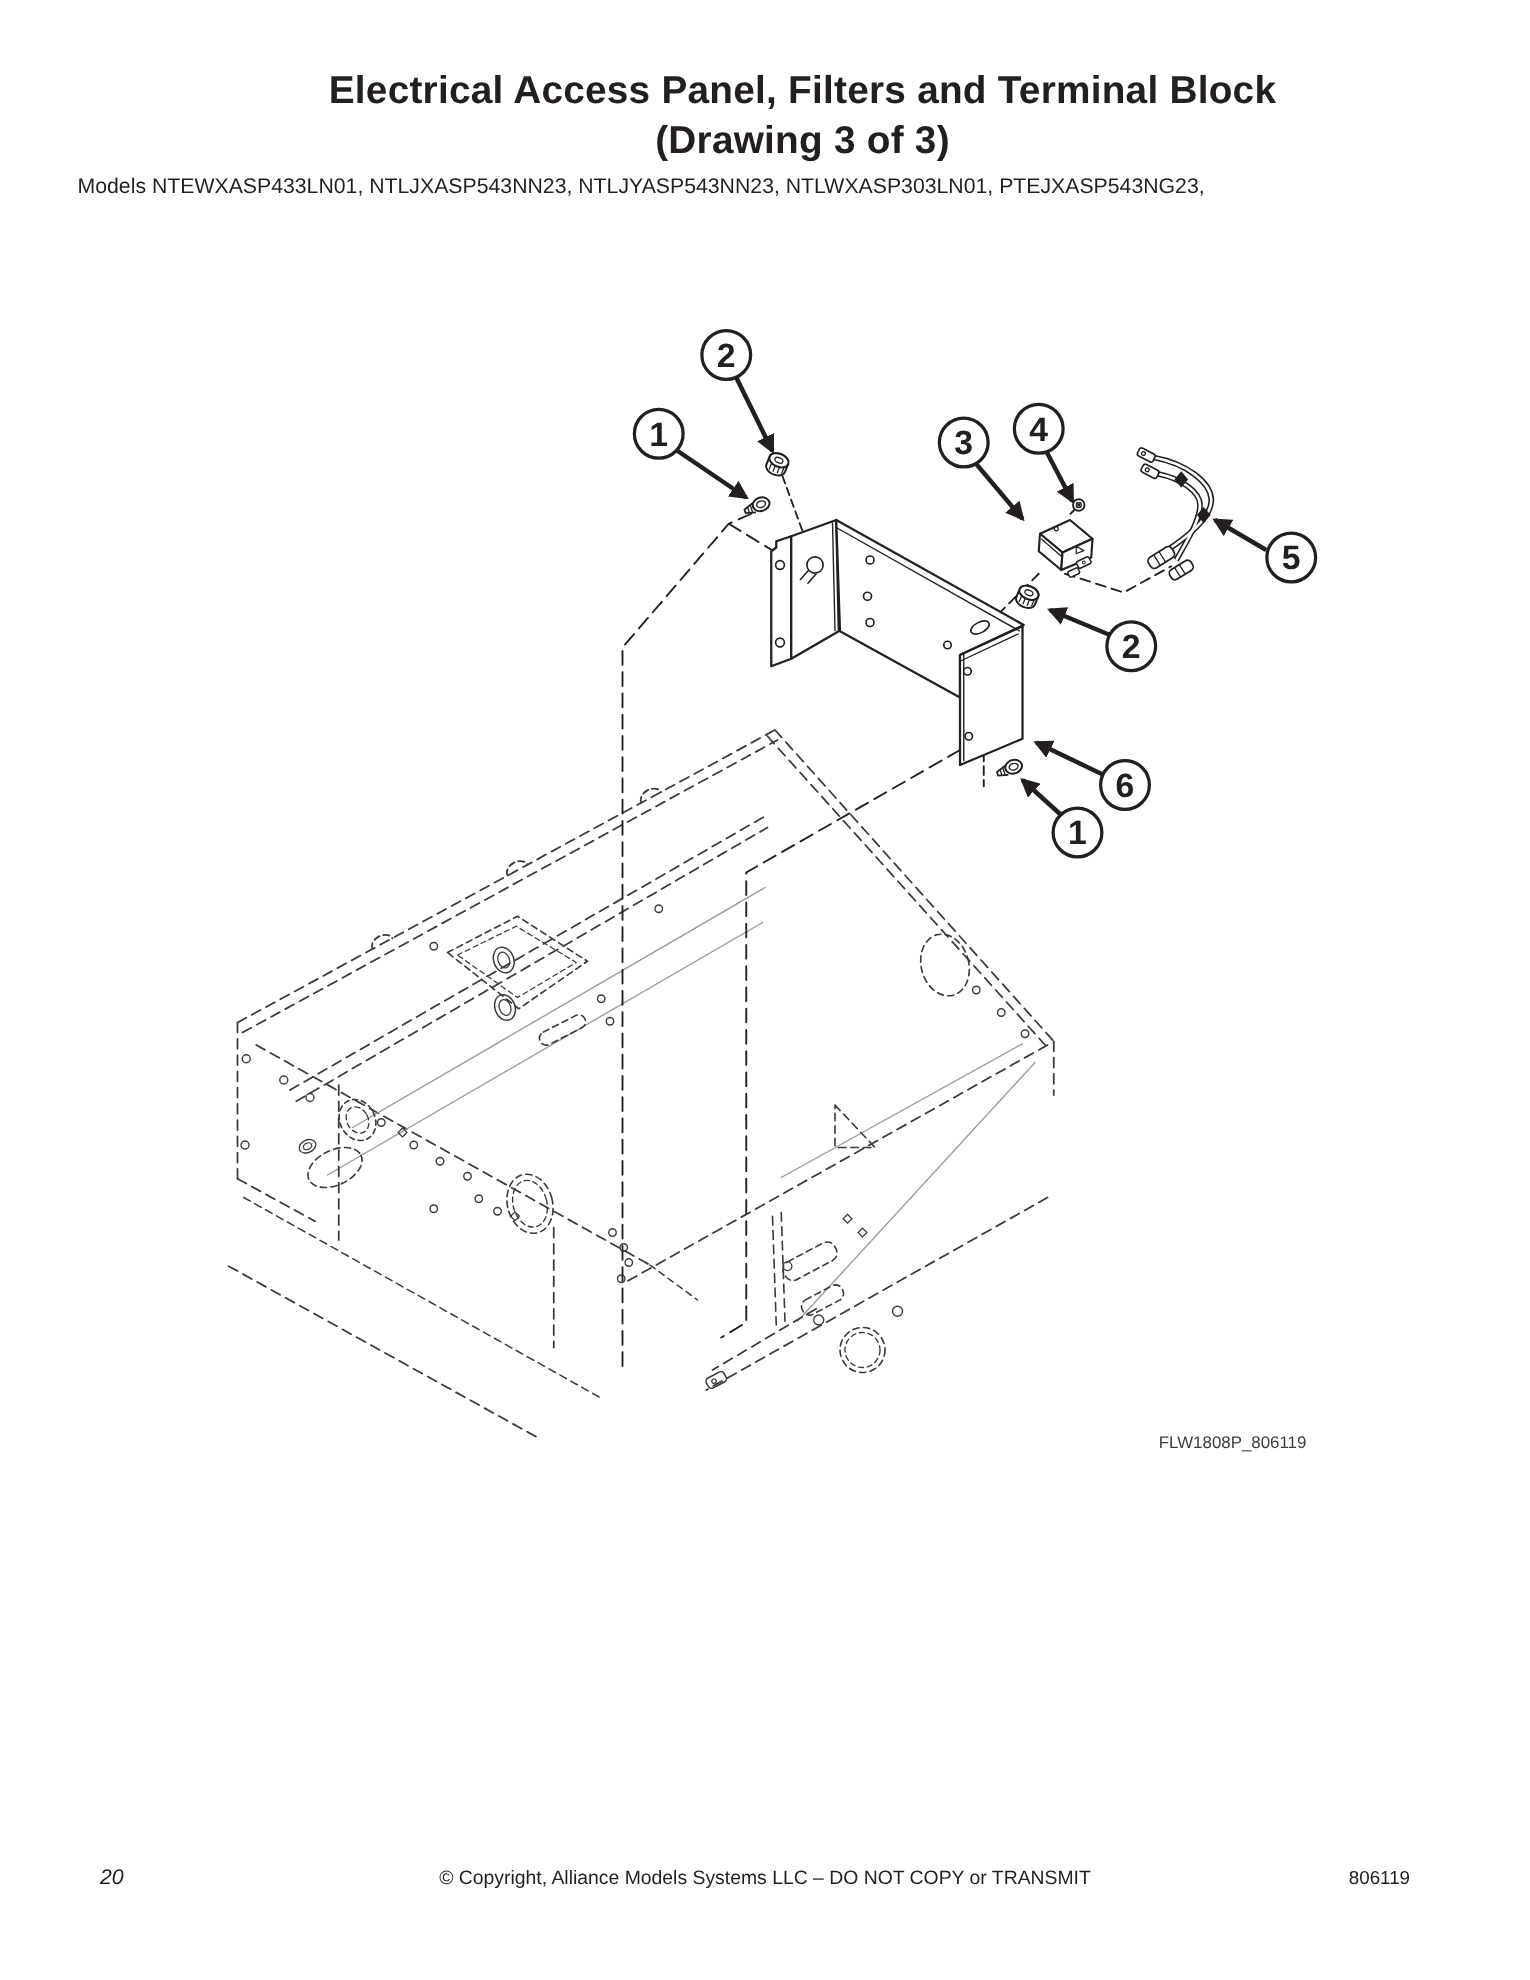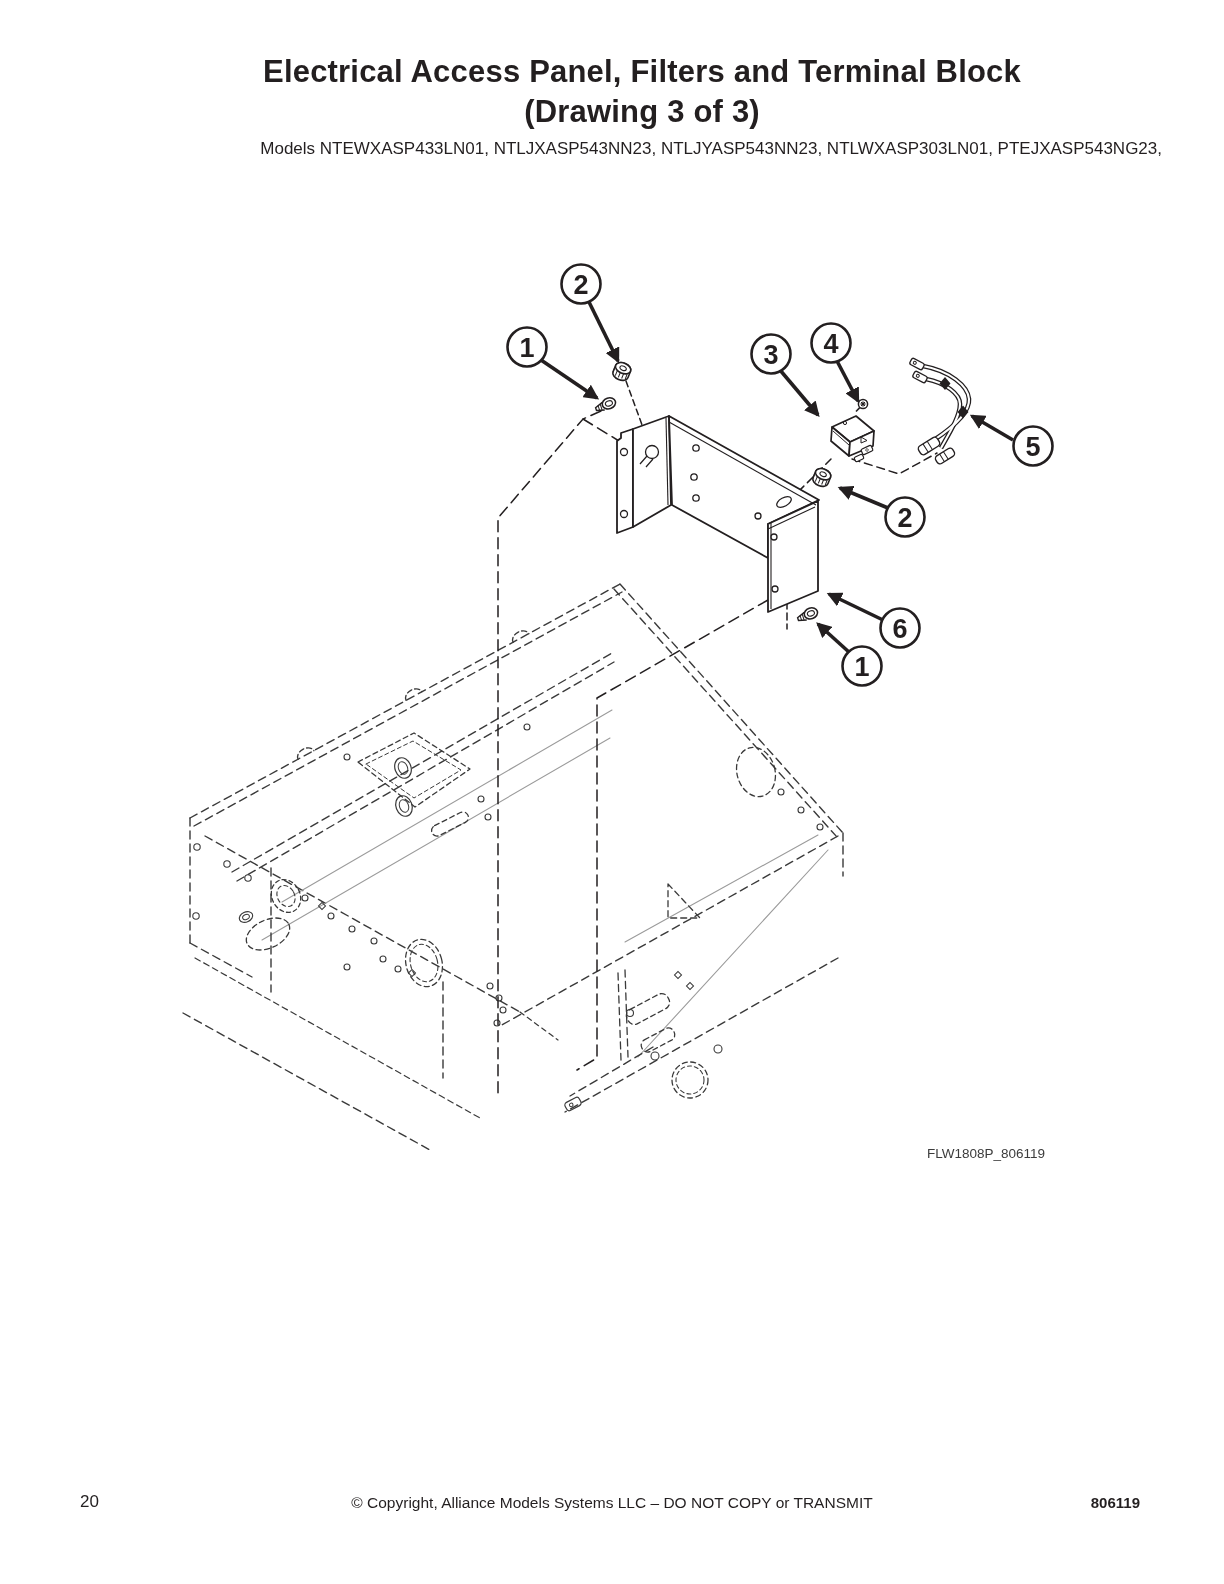--- a/index.html
+++ b/index.html
@@ -1,24 +1,24 @@
 <!DOCTYPE html>
 <html><head>
 <meta charset="utf-8">
 <style>
   html,body{margin:0;padding:0;background:#ffffff;}
   body{width:1224px;height:1584px;position:relative;font-family:"Liberation Sans",sans-serif;color:#231f20;overflow:hidden;}
   .hdr{position:absolute;left:0;top:52px;width:1224px;text-align:center;padding-left:30px;}
   .title-line{font-size:31px;font-weight:bold;line-height:40px;letter-spacing:.2px;}
-  .models{position:absolute;left:62px;top:136px;width:1100px;text-align:right;font-size:17px;line-height:25px;}
+  .models{position:absolute;left:62px;top:136px;width:1100px;text-align:left;font-size:17px;line-height:25px;}
   .figcode{position:absolute;left:883px;top:1146px;font-size:13.5px;color:#3c3c3c;margin-left:44px;}
   .footer{position:absolute;left:0;top:1492px;width:1224px;height:24px;font-size:15.5px;}
-  .pageno{position:absolute;left:80px;top:0;font-size:17px;}
+  .pageno{position:absolute;left:80px;top:0;font-size:17px;font-style:italic;}
   .copyright{position:absolute;left:0;right:0;text-align:center;top:2px;}
-  .docno{position:absolute;right:84px;top:2px;font-size:15px;font-weight:bold;}
+  .docno{position:absolute;right:96px;top:2px;font-size:15px;}
   svg text.callout-num{font-family:"Liberation Sans",sans-serif;font-size:27px;font-weight:bold;fill:#231f20;text-anchor:middle;}
 </style>
 </head>
 <body>
 
 <div class="hdr">
   <div class="title-line">Electrical Access Panel, Filters and Terminal Block</div>
   <div class="title-line">(Drawing 3 of 3)</div>
 </div>
 

